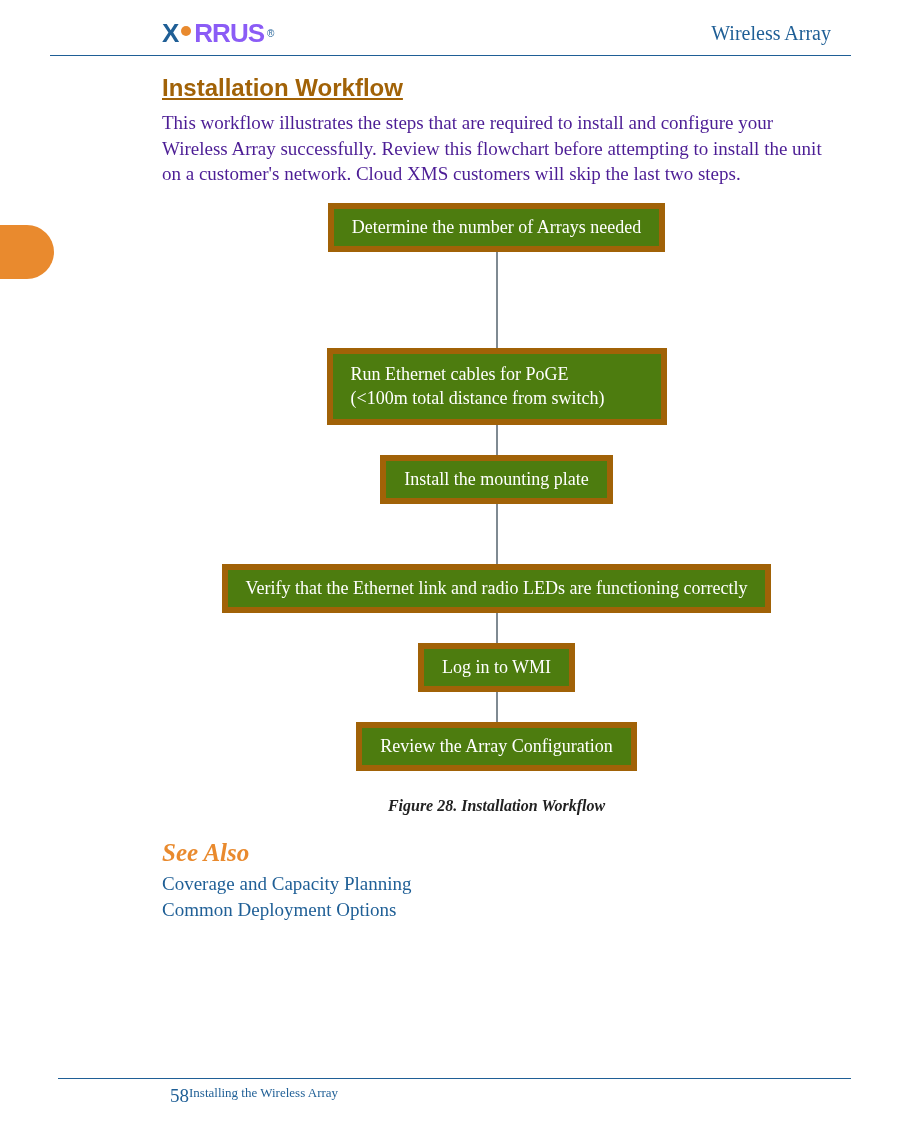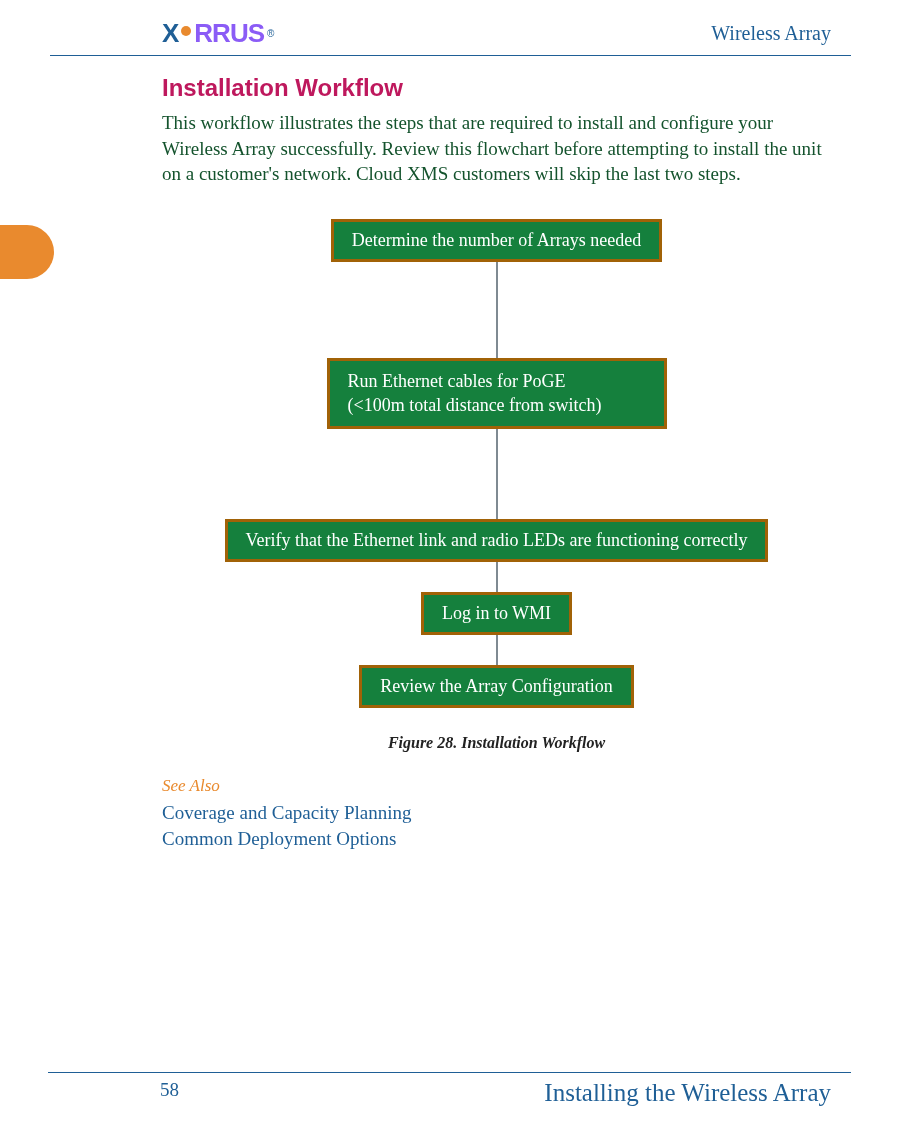--- a/index.html
+++ b/index.html
@@ -59,95 +59,96 @@
     }
     .header-title {
       color: #1f5f96;
       font-size: 20px;
     }
     .content {
       padding: 0 20px 0 112px;
     }
     .section-title {
       font-family: Arial, Helvetica, sans-serif;
-      color: #be185d;
+      color: #a16207;
       font-size: 24px;
       font-weight: 600;
       margin-bottom: 8px;
+      text-decoration: underline;
     }
     .intro {
       font-size: 19px;
       line-height: 1.35;
-      color: #14532d;
-      margin-bottom: 32px;
+      color: #4c1d95;
+      margin-bottom: 16px;
     }
     .thumb-tab {
       position: absolute;
       left: 0;
       top: 225px;
       width: 54px;
       height: 54px;
       background: #e98a2e;
       border-radius: 0 27px 27px 0;
     }
     .flow {
       display: flex;
       flex-direction: column;
       align-items: center;
       position: relative;
       margin: 0 auto;
     }
     .step {
-      background: #15803d;
+      background: #4d7c0f;
       color: #fff;
       padding: 8px 18px;
-      border: 3px solid #a16207;
+      border: 6px solid #a16207;
       font-size: 18px;
       text-align: center;
       white-space: nowrap;
     }
     .step.multi { white-space: normal; text-align: left; line-height: 1.35; }
     .connector {
       width: 2px;
       height: 48px;
       background: #7f8a92;
     }
     .connector.short { height: 30px; }
     .figure-caption {
       text-align: center;
       font-weight: 700;
       font-size: 16px;
       margin: 26px 0 24px 0;
       font-style: italic;
     }
     .see-also-heading {
       color: #e98a2e;
-      font-weight: 400;
+      font-weight: 700;
       font-style: italic;
-      font-size: 17px;
+      font-size: 25px;
       margin-bottom: 4px;
     }
     .see-also-link {
       display: block;
       color: #1f5f96;
       font-size: 19px;
       line-height: 1.4;
     }
     .footer {
       position: absolute;
-      left: 48px;
+      left: 58px;
       right: 50px;
       bottom: 30px;
       display: flex;
-      justify-content: space-between;
+      justify-content: flex-start;
       border-top: 1px solid #1f5f96;
       padding: 6px 20px 0 112px;
     }
     .page-num { color: #1f5f96; font-size: 19px; }
-    .footer-title { color: #1f5f96; font-size: 25px; }
+    .footer-title { color: #1f5f96; font-size: 13px; }
   </style>
 </head>
 <body>
 
 <div class="thumb-tab"></div>
 
 <div class="page">
   <div class="header">
     <div class="logo">
       <span class="logo-x">X</span>
@@ -161,20 +162,21 @@
   <div class="content">
     <div class="section-title">Installation Workflow</div>
     <div class="intro">This workflow illustrates the steps that are required to install and configure your Wireless Array successfully. Review this flowchart before attempting to install the unit on a customer's network. Cloud XMS customers will skip the last two steps.</div>
 
     <div class="flow">
       <div class="step">Determine the number of Arrays needed</div>
       <div class="connector"></div>
       <div class="connector"></div>
       <div class="step multi" style="width:340px">Run Ethernet cables for PoGE<br>(&lt;100m total distance from switch)</div>
       <div class="connector short"></div>
+      <div class="step">Install the mounting plate</div>
       <div class="connector short"></div>
       <div class="connector short"></div>
       <div class="step">Verify that the Ethernet link and radio LEDs are functioning correctly</div>
       <div class="connector short"></div>
       <div class="step">Log in to WMI</div>
       <div class="connector short"></div>
       <div class="step">Review the Array Configuration</div>
     </div>
 
     <div class="figure-caption">Figure 28. Installation Workflow</div>

